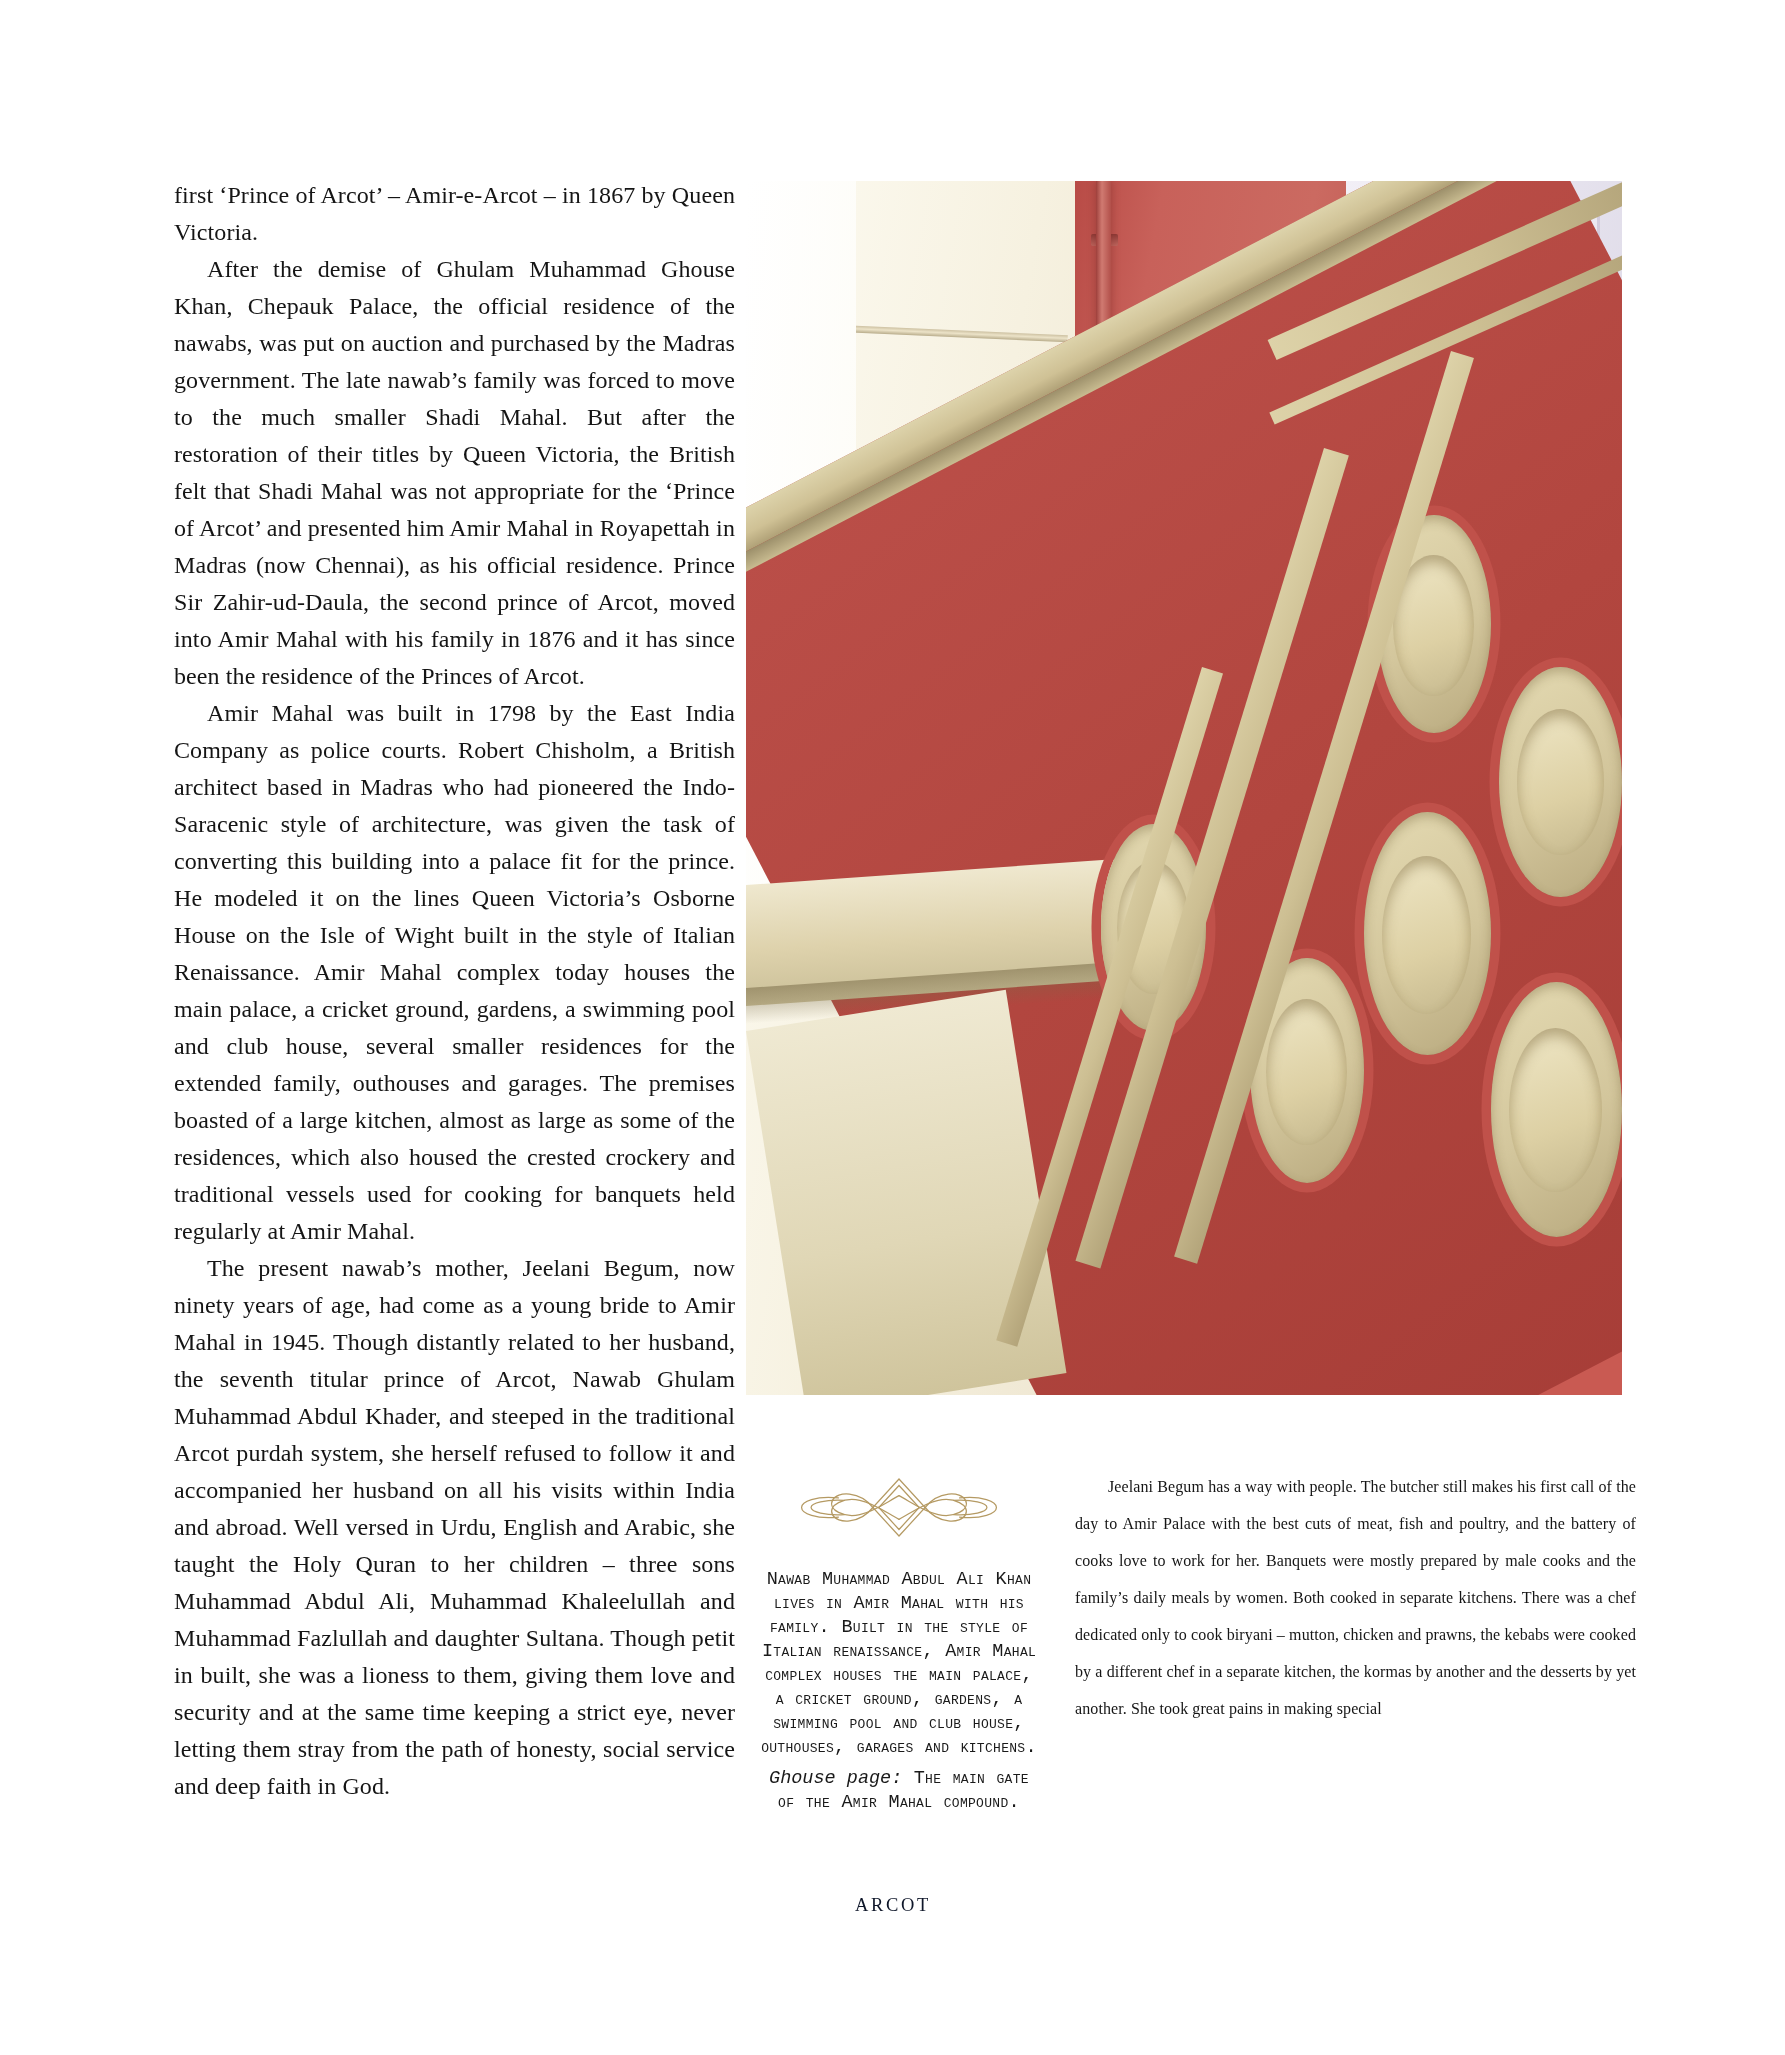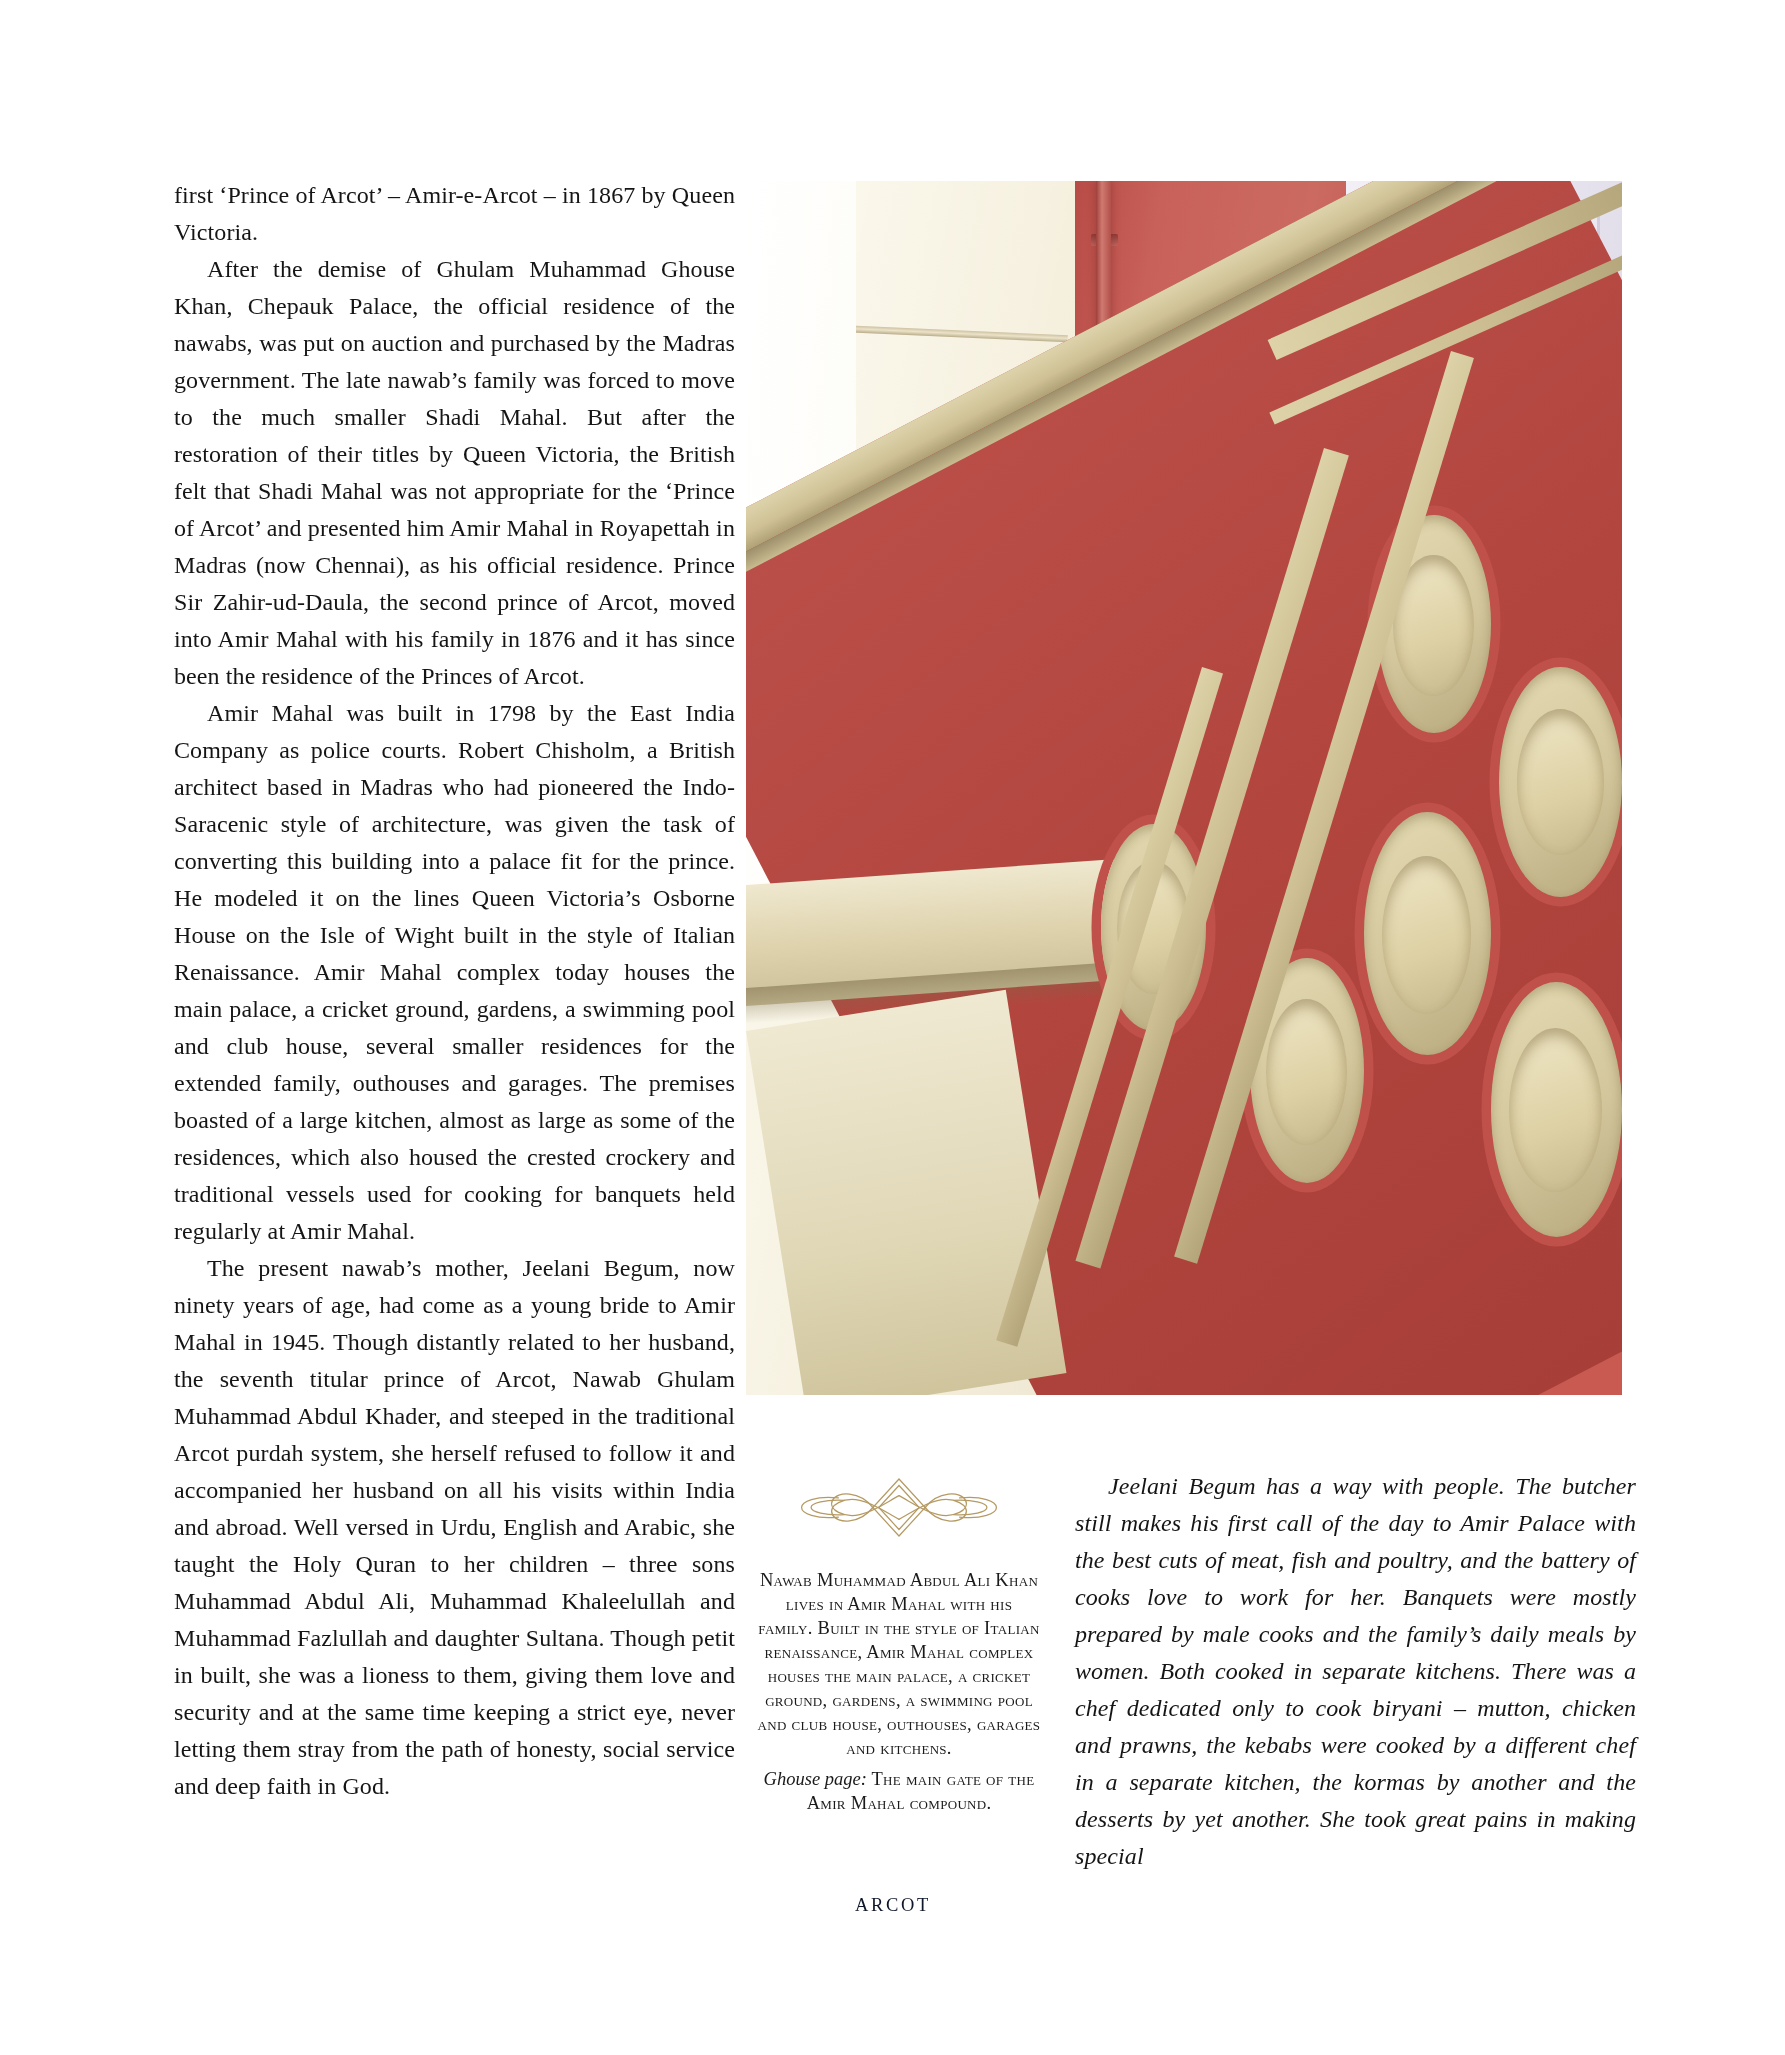--- a/index.html
+++ b/index.html
@@ -18,24 +18,23 @@
     font-size:24px;line-height:37px;
     text-align:justify;text-justify:inter-word;
     letter-spacing:0.1px;
   }
   .col-left p{margin:0;text-indent:0;}
   .col-left p + p{text-indent:33px;}
 
   
   .col-right{
     position:absolute;left:1075px;top:1468px;width:561px;
-    font-size:24px;line-height:37px;
+    font-size:16px;line-height:37px;
     text-align:justify;text-justify:inter-word;
     letter-spacing:0.1px;
-    font-style:italic;
   }
   .col-right p{margin:0;text-indent:33px;}
 
   
   .photo{
     position:absolute;left:746px;top:181px;width:876px;height:1214px;
     overflow:hidden;background:#c95a52;
   }
   .ph{position:absolute;}
 
@@ -146,21 +145,21 @@
 
   
   .caption{
     position:absolute;left:750px;top:1474px;width:298px;
     text-align:center;
   }
   .ornament{width:202px;height:67px;margin:0 auto 27.4px;display:block;}
   .caption-text{
     font-size:18.5px;line-height:24px;
     font-variant:small-caps;letter-spacing:0.3px;
-    color:#1a1a1a;margin:7px;
+    color:#1a1a1a;margin:7px;font-family:Liberation Mono, monospace;
   }
   .caption-text + .caption-text{margin-top:2.4px;}
   .facing{font-style:italic;font-variant:normal;letter-spacing:0;}
 
   
   .footer{position:absolute;left:0;top:1895px;width:1786px;text-align:center;}
   .running-head{
     font-size:18.5px;letter-spacing:2.7px;color:#0f172a;
     font-variant:small-caps;margin:0;
   }

